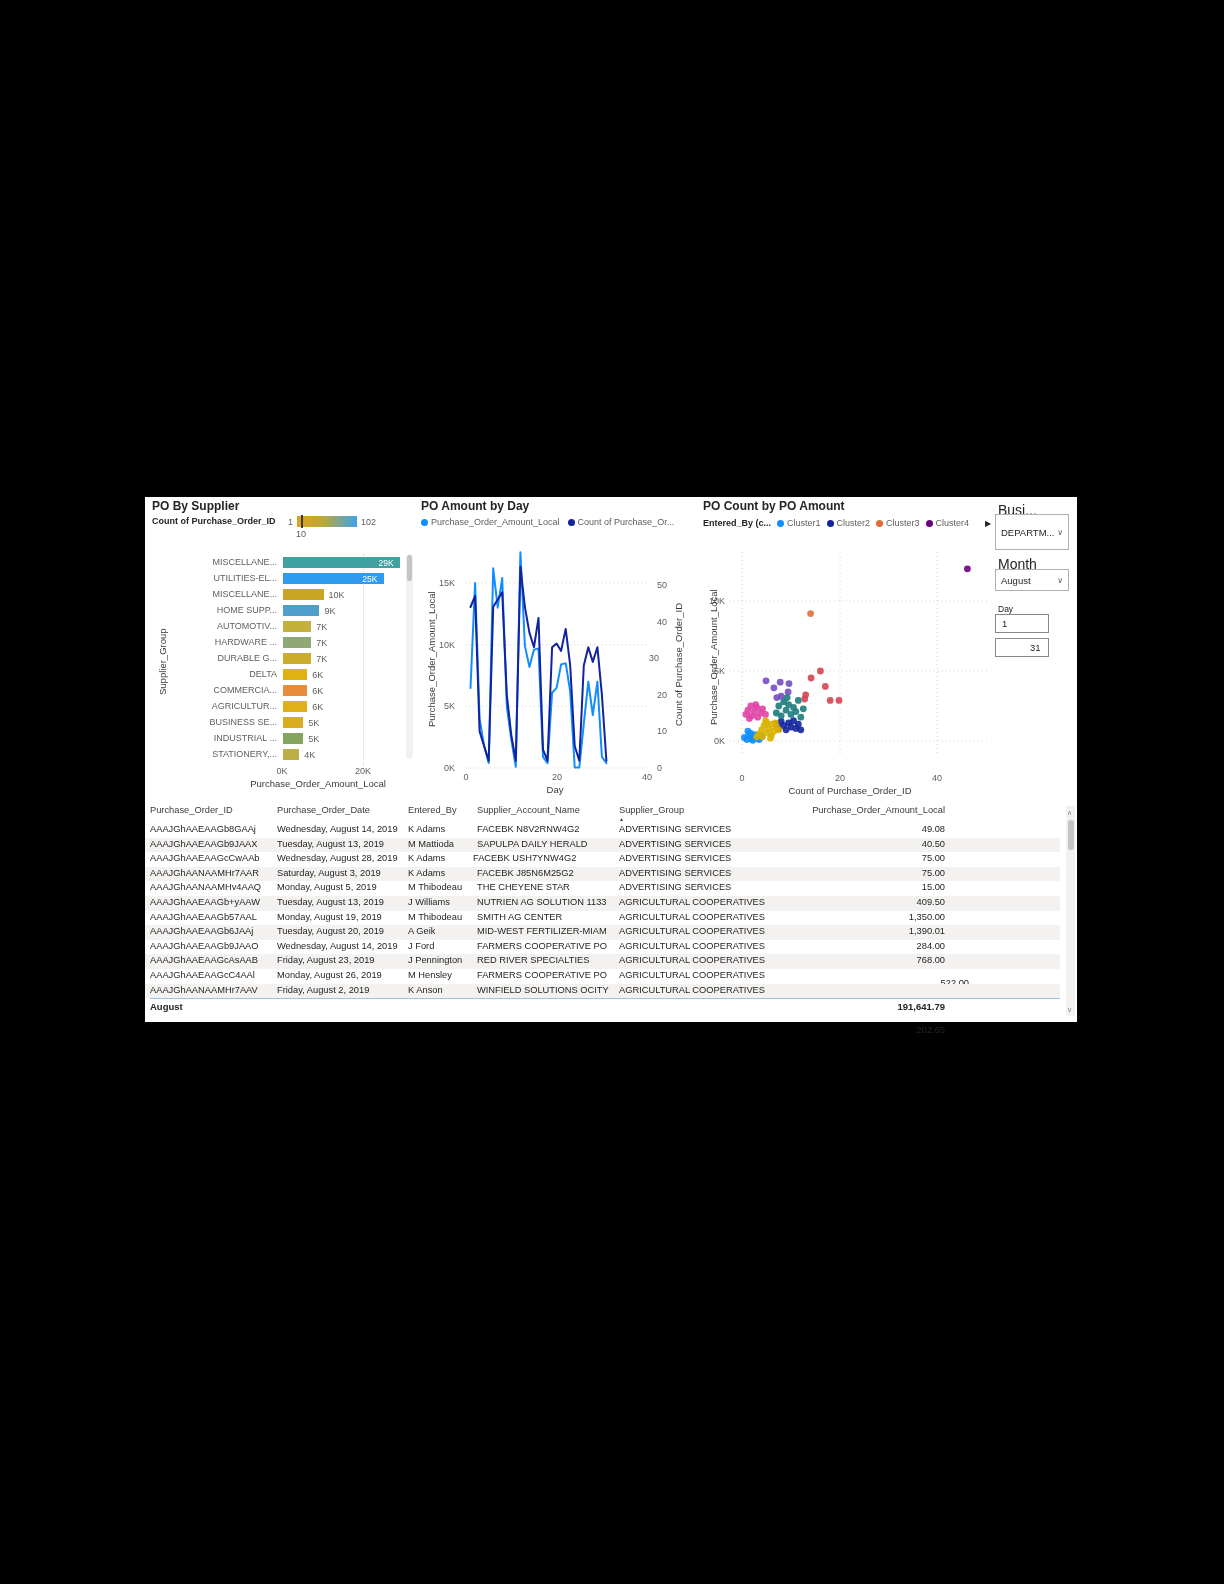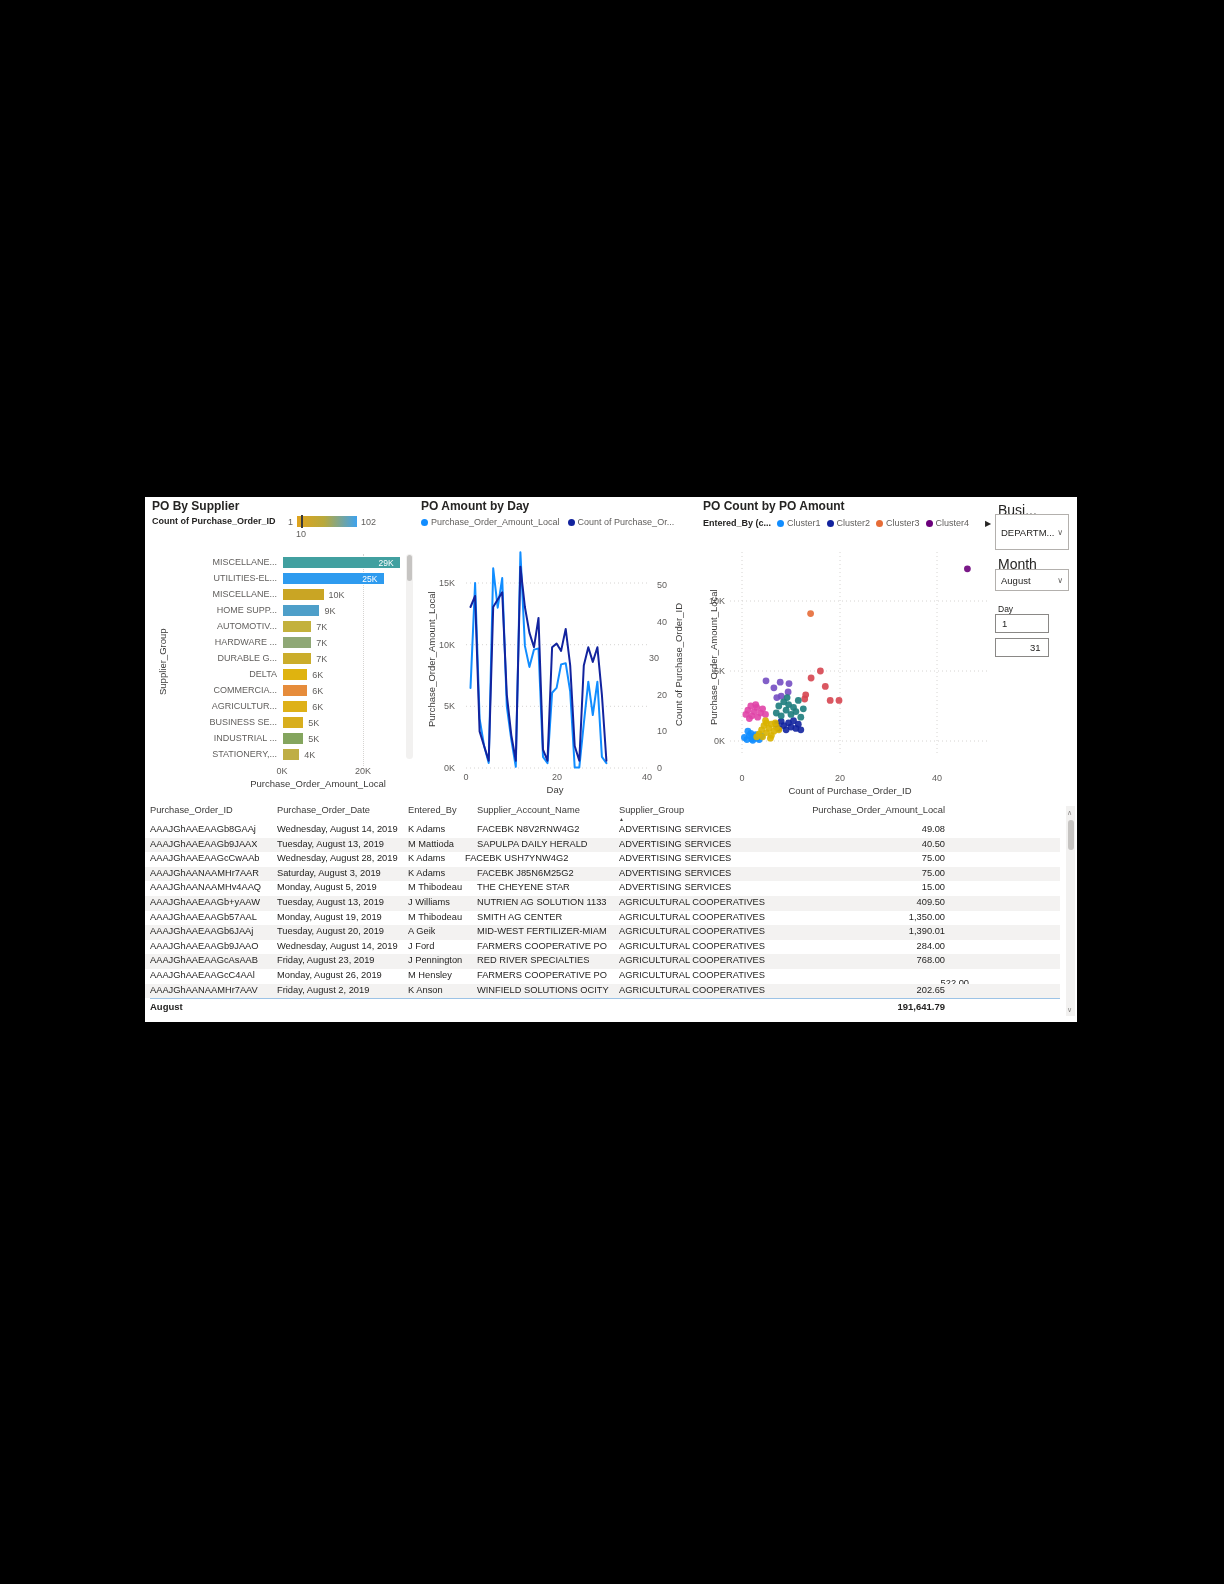--- a/index.html
+++ b/index.html
@@ -371,21 +371,21 @@
         <span class="td" style="left: 132px;">Tuesday, August 13, 2019</span>
         <span class="td" style="left: 263px;">M Mattioda</span>
         <span class="td" style="left: 332px;">SAPULPA DAILY HERALD</span>
         <span class="td" style="left: 474px;">ADVERTISING SERVICES</span>
         <span class="td right" style="left: 600px; width: 200px;">40.50</span>
       </div>
       <div class="trow">
         <span class="td" style="left: 5px;">AAAJGhAAEAAGcCwAAb</span>
         <span class="td" style="left: 132px;">Wednesday, August 28, 2019</span>
         <span class="td" style="left: 263px;">K Adams</span>
-        <span class="td" style="left: 320px;">FACEBK USH7YNW4G2</span>
+        <span class="td" style="left: 328px;">FACEBK USH7YNW4G2</span>
         <span class="td" style="left: 474px;">ADVERTISING SERVICES</span>
         <span class="td right" style="left: 600px; width: 200px;">75.00</span>
       </div>
       <div class="trow band">
         <span class="td" style="left: 5px;">AAAJGhAANAAMHr7AAR</span>
         <span class="td" style="left: 132px;">Saturday, August 3, 2019</span>
         <span class="td" style="left: 263px;">K Adams</span>
         <span class="td" style="left: 332px;">FACEBK J85N6M25G2</span>
         <span class="td" style="left: 474px;">ADVERTISING SERVICES</span>
         <span class="td right" style="left: 600px; width: 200px;">75.00</span>
@@ -445,21 +445,21 @@
         <span class="td" style="left: 332px;">FARMERS COOPERATIVE PO</span>
         <span class="td" style="left: 474px;">AGRICULTURAL COOPERATIVES</span>
         <span class="td right" style="left: 624px; width: 200px; margin-top: 8px;">522.00</span>
       </div>
       <div class="trow band">
         <span class="td" style="left: 5px;">AAAJGhAANAAMHr7AAV</span>
         <span class="td" style="left: 132px;">Friday, August 2, 2019</span>
         <span class="td" style="left: 263px;">K Anson</span>
         <span class="td" style="left: 332px;">WINFIELD SOLUTIONS OCITY</span>
         <span class="td" style="left: 474px;">AGRICULTURAL COOPERATIVES</span>
-        <span class="td right" style="left: 600px; width: 200px;">202.65</span>
+        <span class="td right" style="left: 600px; width: 200px; margin-top: 40px;">202.65</span>
       </div>
     </div>
   <div class="abs total-line" style="left:5px;top:501px;width:910px;"></div>
   <div class="abs total-text" style="left:5px;top:504px;">August</div>
   <div class="abs total-text" style="left:600px;top:504px;width:200px;text-align:right;">191,641.79</div>
 
   <div class="abs sb-track" style="left:921px;top:309px;width:9px;height:210px;border-radius:0;">
     <div class="sb-arrow" style="left:1px;top:3px;">∧</div>
     <div class="sb-thumb" style="left:1.5px;top:14px;width:6px;height:30px;"></div>
     <div class="sb-arrow" style="left:1px;bottom:3px;">∨</div>

